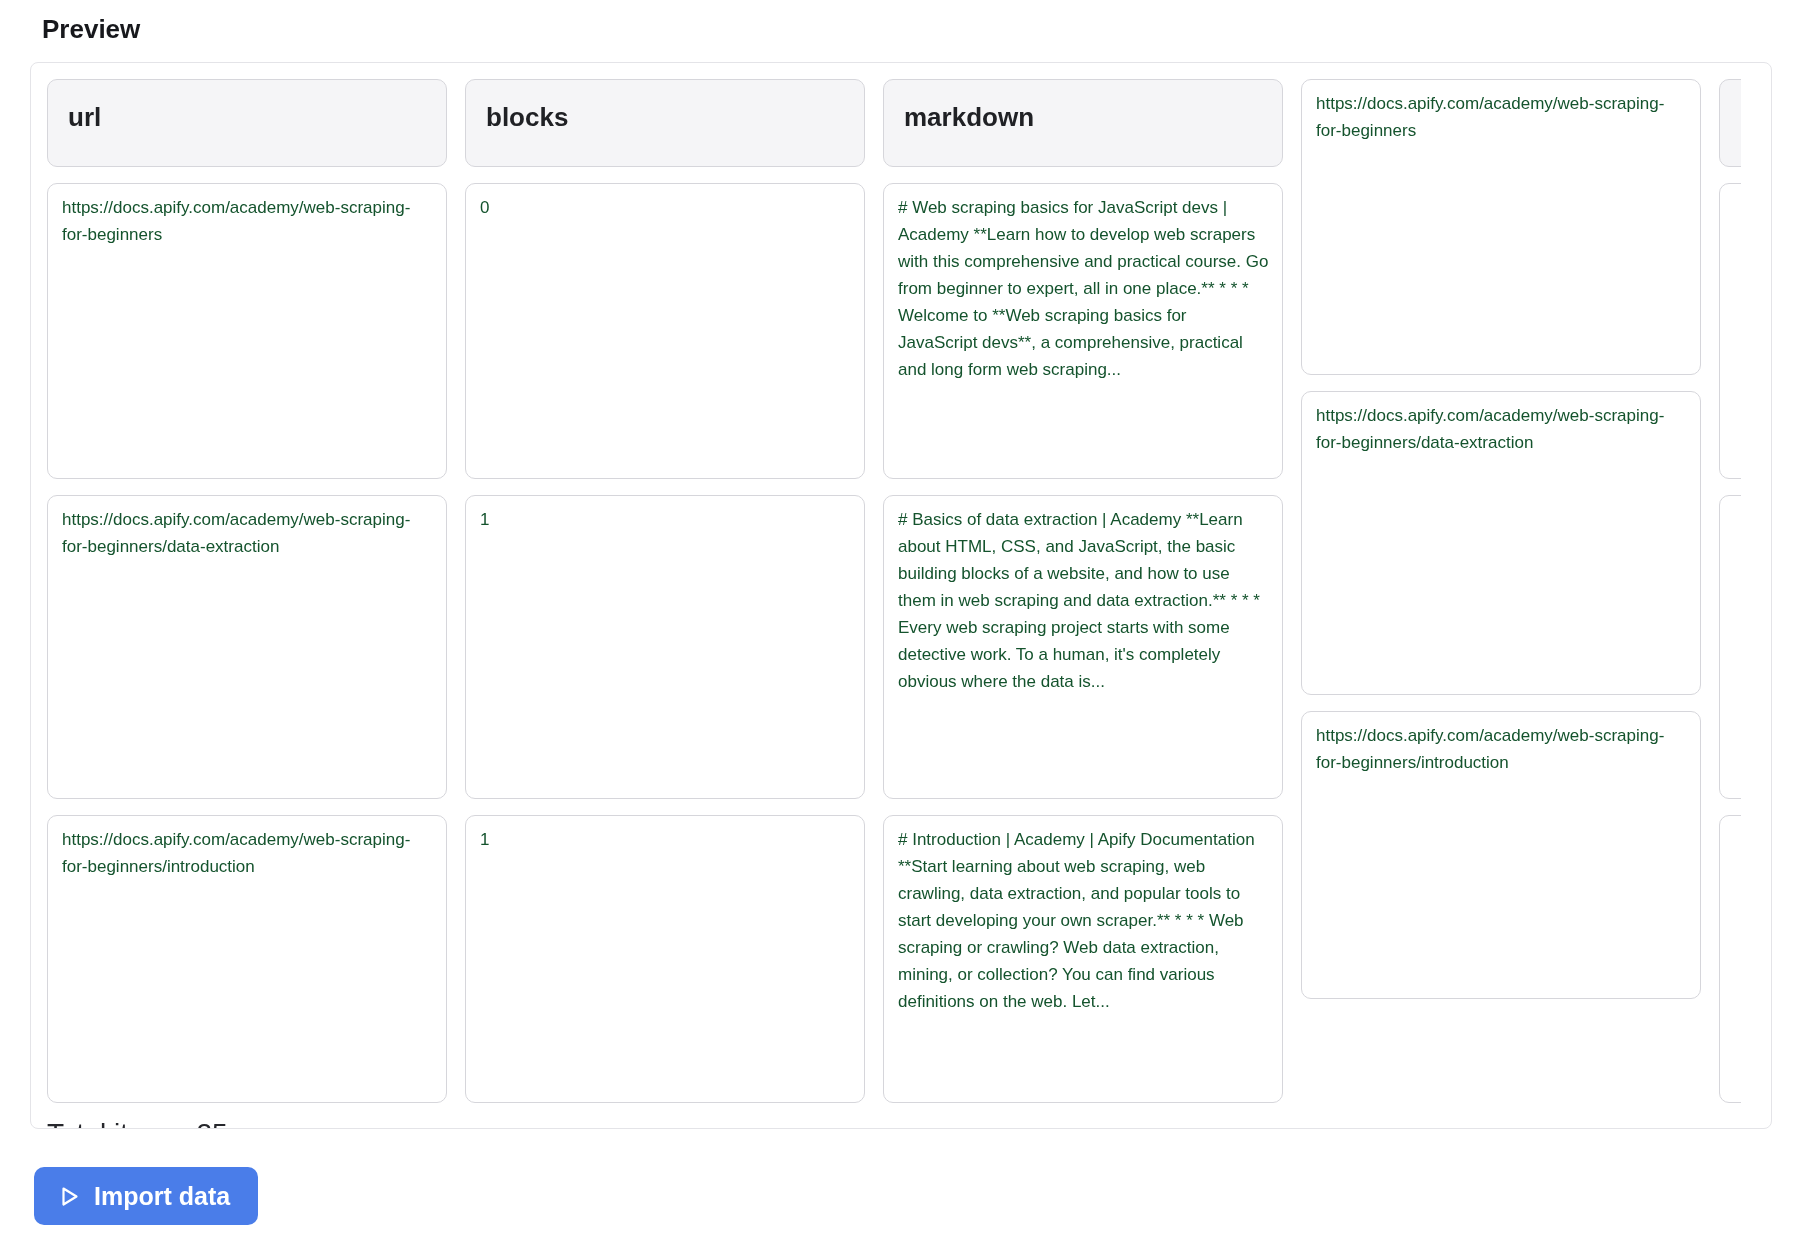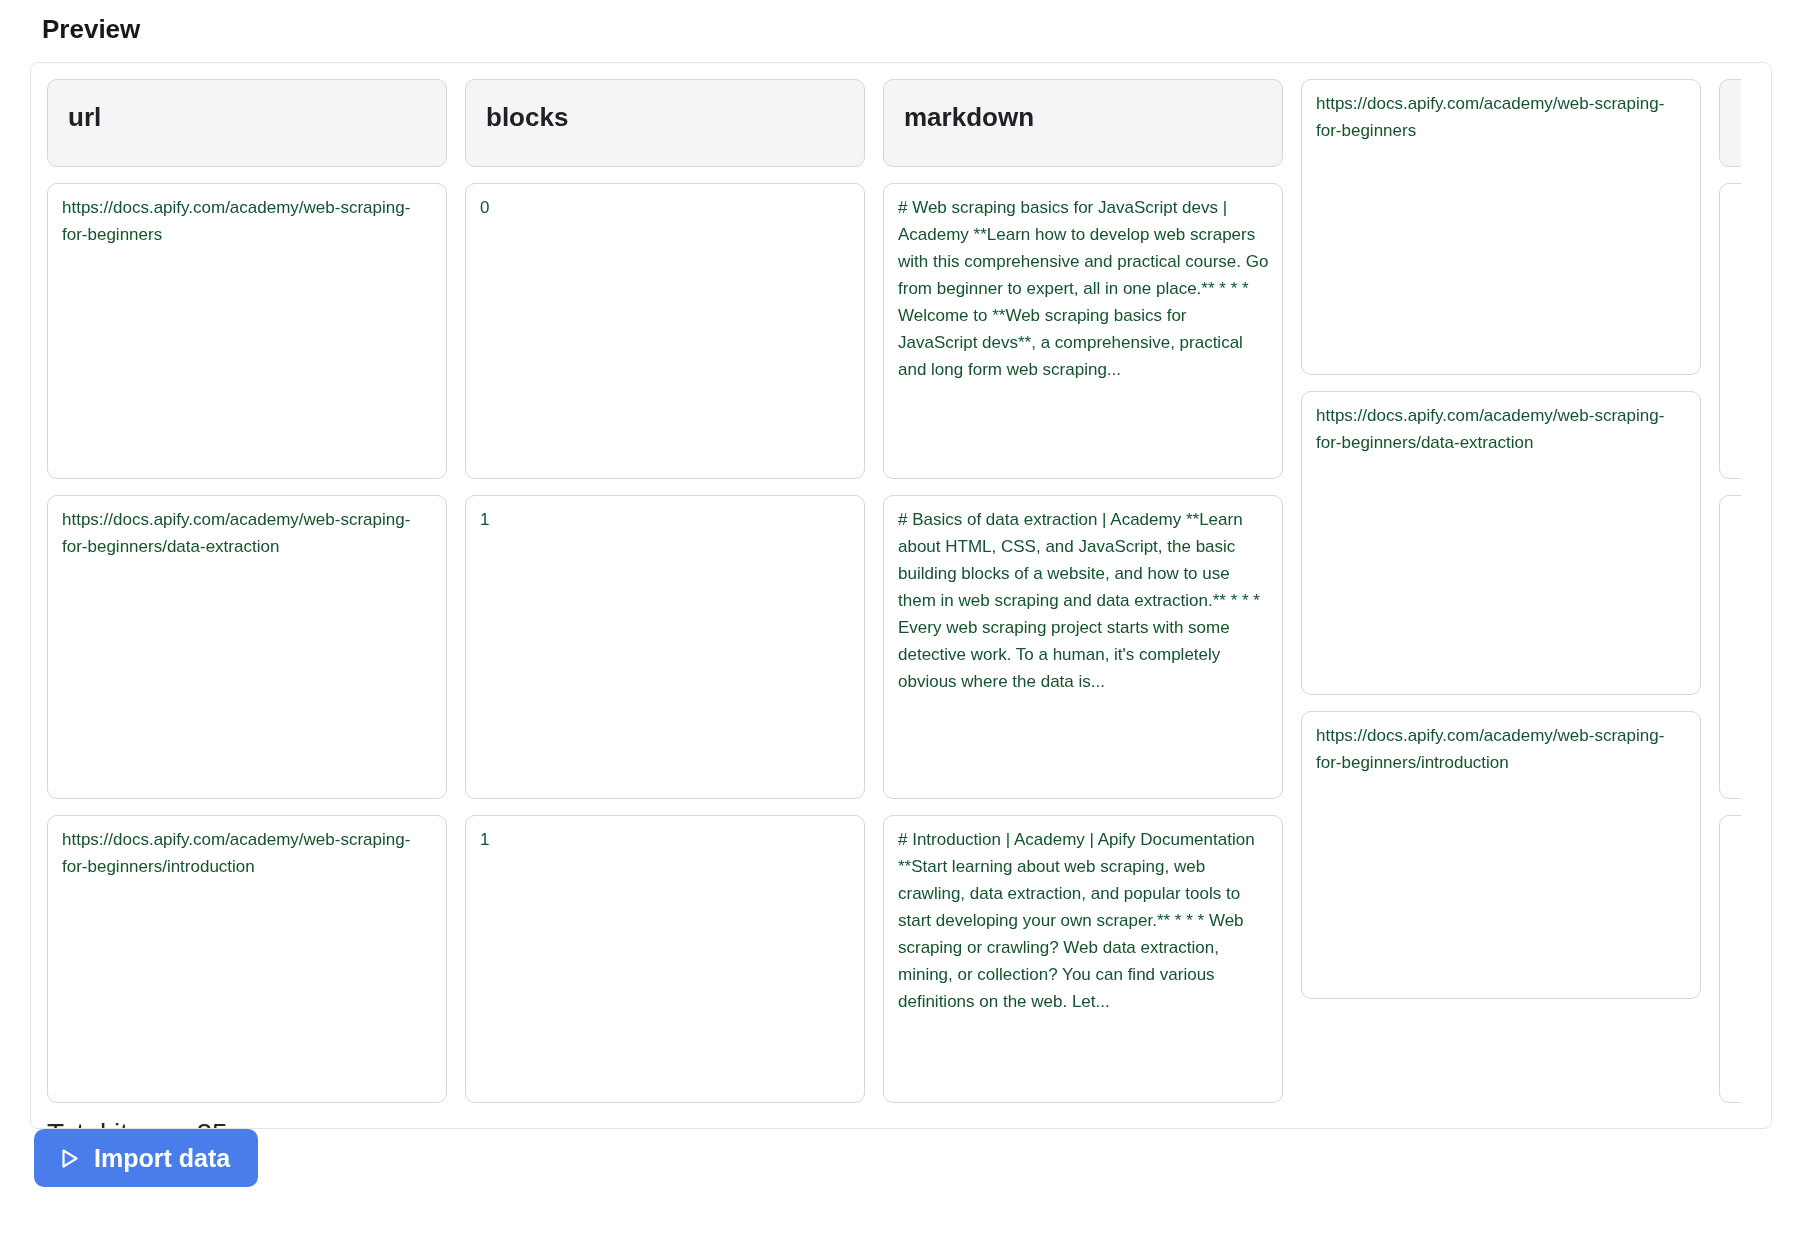--- a/index.html
+++ b/index.html
@@ -79,20 +79,21 @@
   .h3 { height: 288px; }
 
   .total-items {
     margin-top: 18px;
     font-size: 28px;
     color: #26272c;
     line-height: 26px;
   }
 
   .import-btn {
+    margin-top: 38px;
     margin-left: 4px;
     display: inline-flex;
     align-items: center;
     gap: 13px;
     background: #4a7de9;
     color: #ffffff;
     border: none;
     border-radius: 10px;
     height: 58px;
     padding: 0 28px 0 24px;

